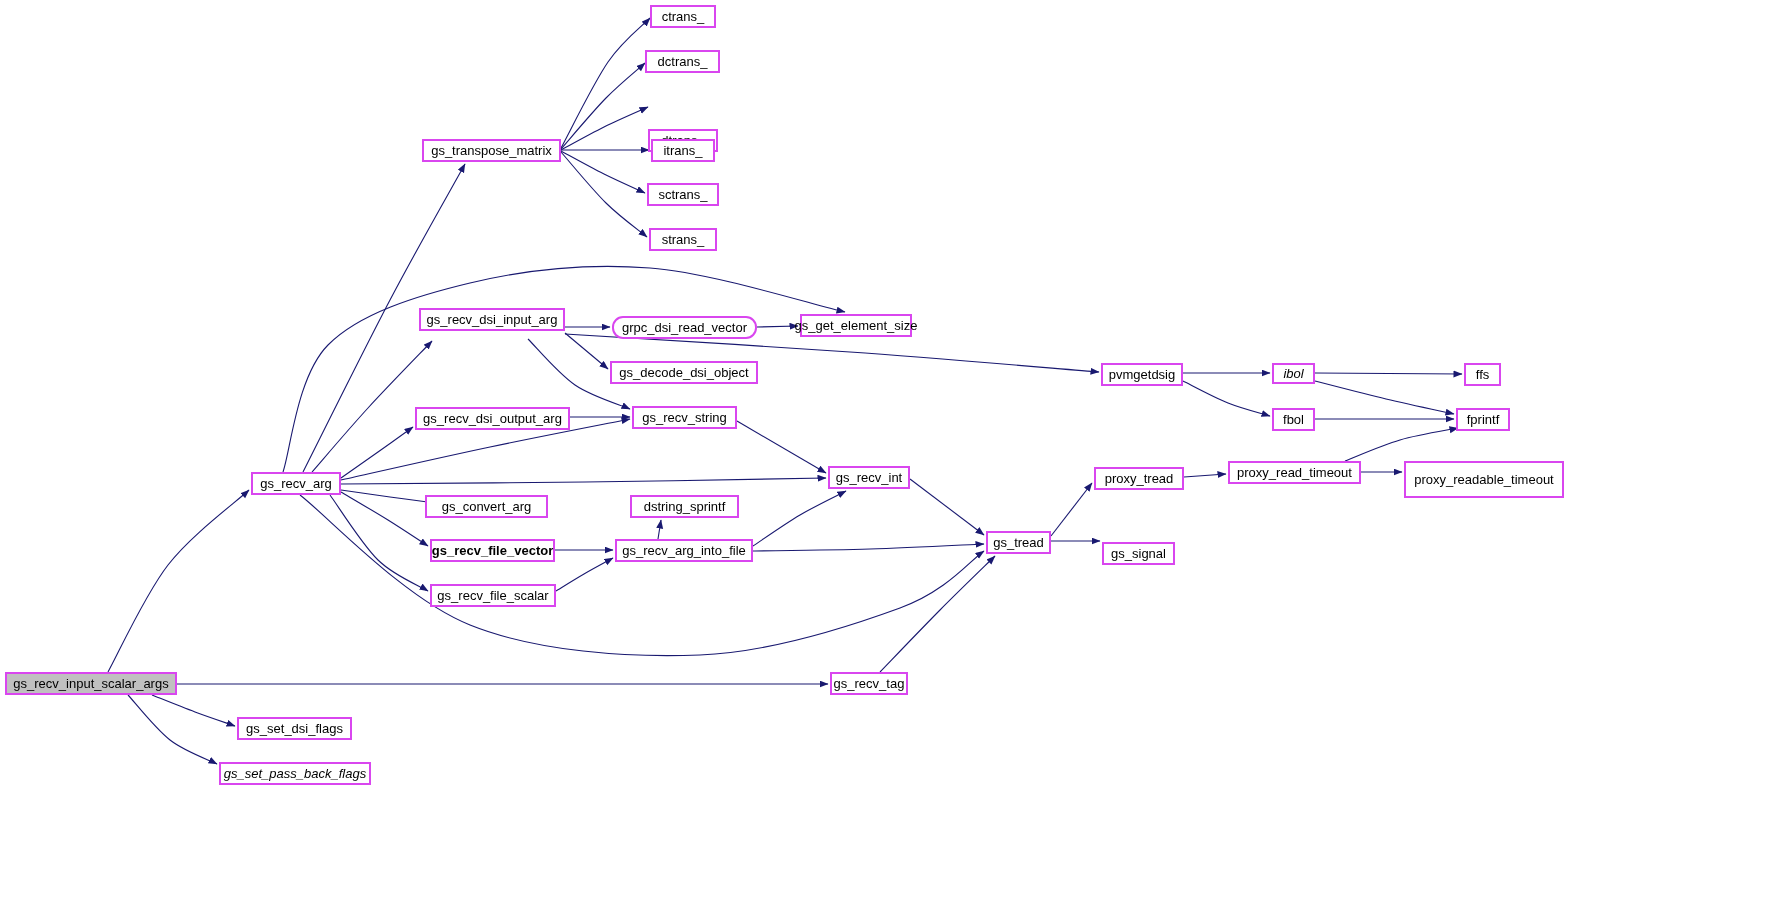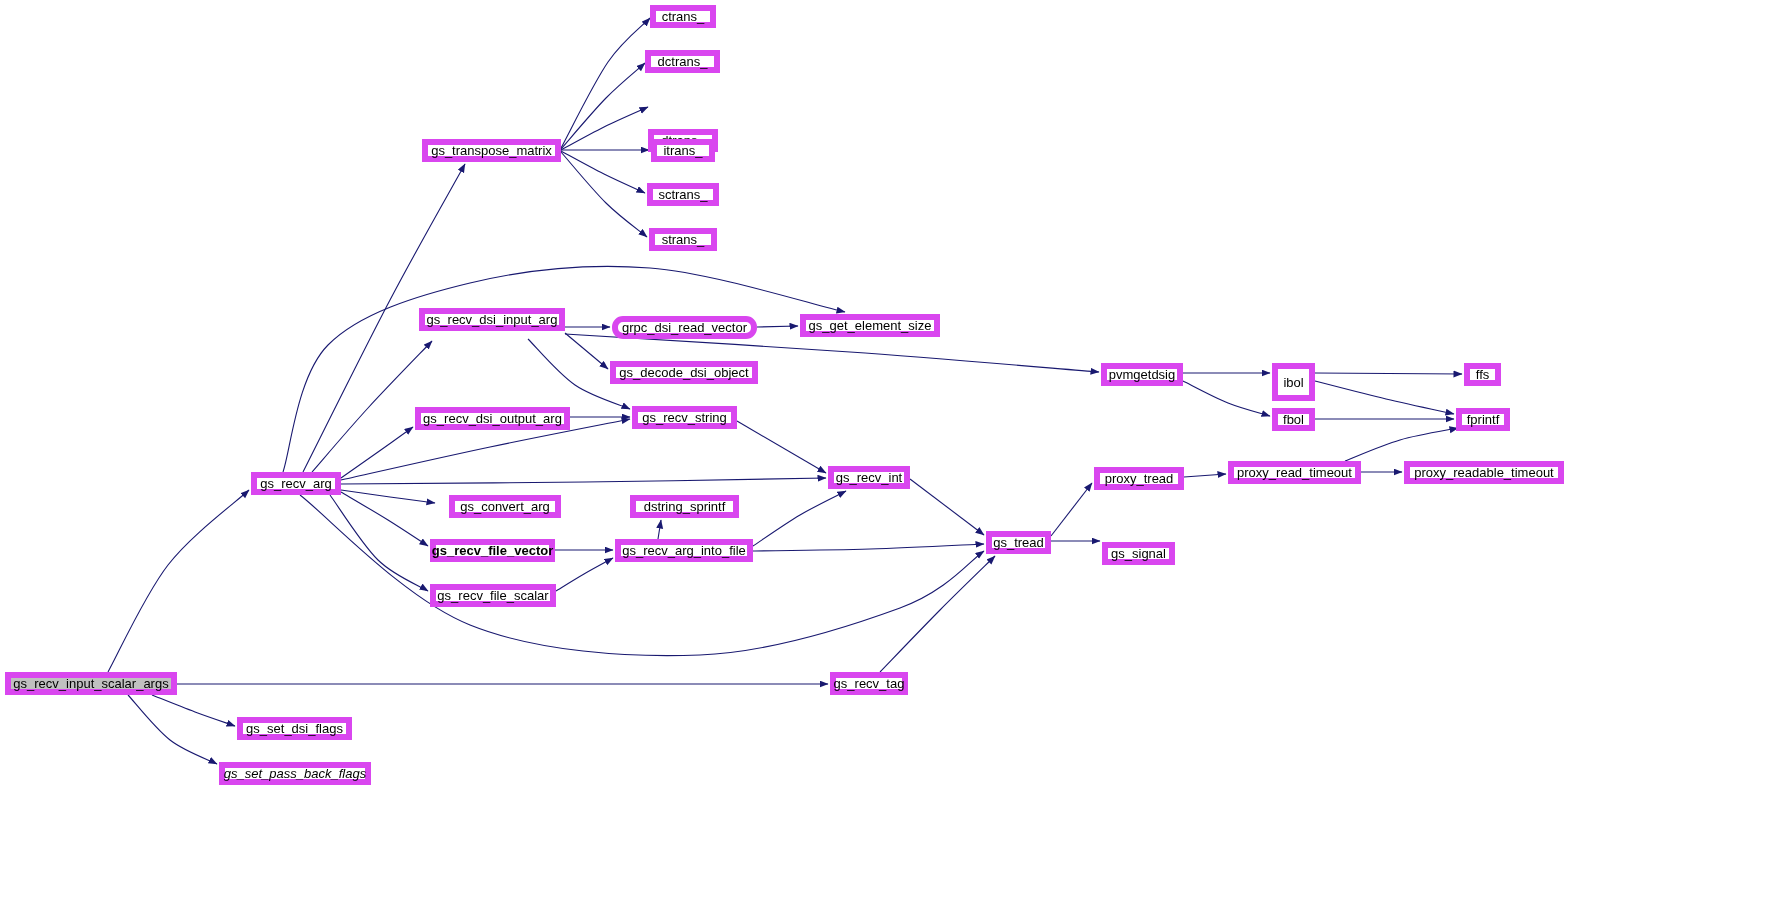--- a/index.html
+++ b/index.html
@@ -7,21 +7,21 @@
     position:relative;
     width:1784px;height:899px;
     background:#ffffff;
     font-family:"Liberation Sans",sans-serif;
     overflow:hidden;
   }
   svg.edges{position:absolute;left:0;top:0;width:1784px;height:899px;pointer-events:none;}
   svg.edges path.edge{fill:none;stroke:#191970;stroke-width:1.1px;}
   .node{
     position:absolute;box-sizing:border-box;
-    border:6px solid #d946ef;background:#ffffff;
+    border:2px solid #d946ef;background:#ffffff;
     display:flex;align-items:center;justify-content:center;
     font-size:13px;color:#000000;white-space:nowrap;
     cursor:pointer;z-index:2;
   }
   .node.focus{background:#c0c0c0;}
 </style>
 </head>
 <body>
 
 <div class="canvas">
@@ -81,38 +81,38 @@
   <div>
       <div class="node" style="left: 650px; top: 5px; width: 66px; height: 23px;">ctrans_</div>
       <div class="node" style="left: 645px; top: 50px; width: 75px; height: 23px;">dctrans_</div>
       <div class="node" style="left: 648px; top: 94px; width: 70px; height: 23px; margin-top: 35px;">dtrans_</div>
       <div class="node" style="left: 651px; top: 139px; width: 64px; height: 23px;">itrans_</div>
       <div class="node" style="left: 647px; top: 183px; width: 72px; height: 23px;">sctrans_</div>
       <div class="node" style="left: 649px; top: 228px; width: 68px; height: 23px;">strans_</div>
       <div class="node" style="left: 422px; top: 139px; width: 139px; height: 23px;">gs_transpose_matrix</div>
       <div class="node" style="left: 419px; top: 308px; width: 146px; height: 23px;">gs_recv_dsi_input_arg</div>
       <div class="node" style="left: 612px; top: 316px; width: 145px; height: 23px; border-radius: 11px;">grpc_dsi_read_vector</div>
-      <div class="node" style="left: 800px; top: 314px; width: 140px; height: 23px;">gs_get_element_size</div>
+      <div class="node" style="left: 800px; top: 314px; width: 112px; height: 23px;">gs_get_element_size</div>
       <div class="node" style="left: 610px; top: 361px; width: 148px; height: 23px;">gs_decode_dsi_object</div>
       <div class="node" style="left: 415px; top: 407px; width: 155px; height: 23px;">gs_recv_dsi_output_arg</div>
       <div class="node" style="left: 632px; top: 406px; width: 105px; height: 23px;">gs_recv_string</div>
       <div class="node" style="left: 251px; top: 472px; width: 90px; height: 23px;">gs_recv_arg</div>
       <div class="node" style="left: 828px; top: 466px; width: 82px; height: 23px;">gs_recv_int</div>
-      <div class="node" style="left: 449px; top: 495px; width: 112px; height: 23px;">gs_convert_arg</div>
+      <div class="node" style="left: 425px; top: 495px; width: 123px; height: 23px;">gs_convert_arg</div>
       <div class="node" style="left: 630px; top: 495px; width: 109px; height: 23px;">dstring_sprintf</div>
       <div class="node" style="left: 430px; top: 539px; width: 125px; height: 23px; font-weight: bold;">gs_recv_file_vector</div>
       <div class="node" style="left: 615px; top: 539px; width: 138px; height: 23px;">gs_recv_arg_into_file</div>
       <div class="node" style="left: 430px; top: 584px; width: 126px; height: 23px;">gs_recv_file_scalar</div>
       <div class="node" style="left: 986px; top: 531px; width: 65px; height: 23px;">gs_tread</div>
       <div class="node" style="left: 1102px; top: 530px; width: 73px; height: 23px; margin-top: 12px;">gs_signal</div>
       <div class="node" style="left: 1094px; top: 467px; width: 90px; height: 23px;">proxy_tread</div>
       <div class="node" style="left: 1228px; top: 461px; width: 133px; height: 23px;">proxy_read_timeout</div>
-      <div class="node" style="left: 1404px; top: 461px; width: 160px; height: 23px;">proxy_readable_timeout</div>
+      <div class="node" style="left: 1404px; top: 461px; width: 160px; height: 37px;">proxy_readable_timeout</div>
       <div class="node" style="left: 1101px; top: 363px; width: 82px; height: 23px;">pvmgetdsig</div>
-      <div class="node" style="left: 1272px; top: 363px; width: 43px; height: 38px;">ibol</div>
+      <div class="node" style="left: 1272px; top: 363px; width: 43px; height: 21px; font-style: italic;">ibol</div>
       <div class="node" style="left: 1272px; top: 408px; width: 43px; height: 23px;">fbol</div>
       <div class="node" style="left: 1464px; top: 363px; width: 37px; height: 23px;">ffs</div>
       <div class="node" style="left: 1456px; top: 408px; width: 54px; height: 23px;">fprintf</div>
       <div class="node focus" style="left: 5px; top: 672px; width: 172px; height: 23px;">gs_recv_input_scalar_args</div>
       <div class="node" style="left: 830px; top: 672px; width: 78px; height: 23px;">gs_recv_tag</div>
       <div class="node" style="left: 237px; top: 717px; width: 115px; height: 23px;">gs_set_dsi_flags</div>
       <div class="node" style="left: 219px; top: 762px; width: 152px; height: 23px; font-style: italic;">gs_set_pass_back_flags</div>
     </div>
 </div>
 

